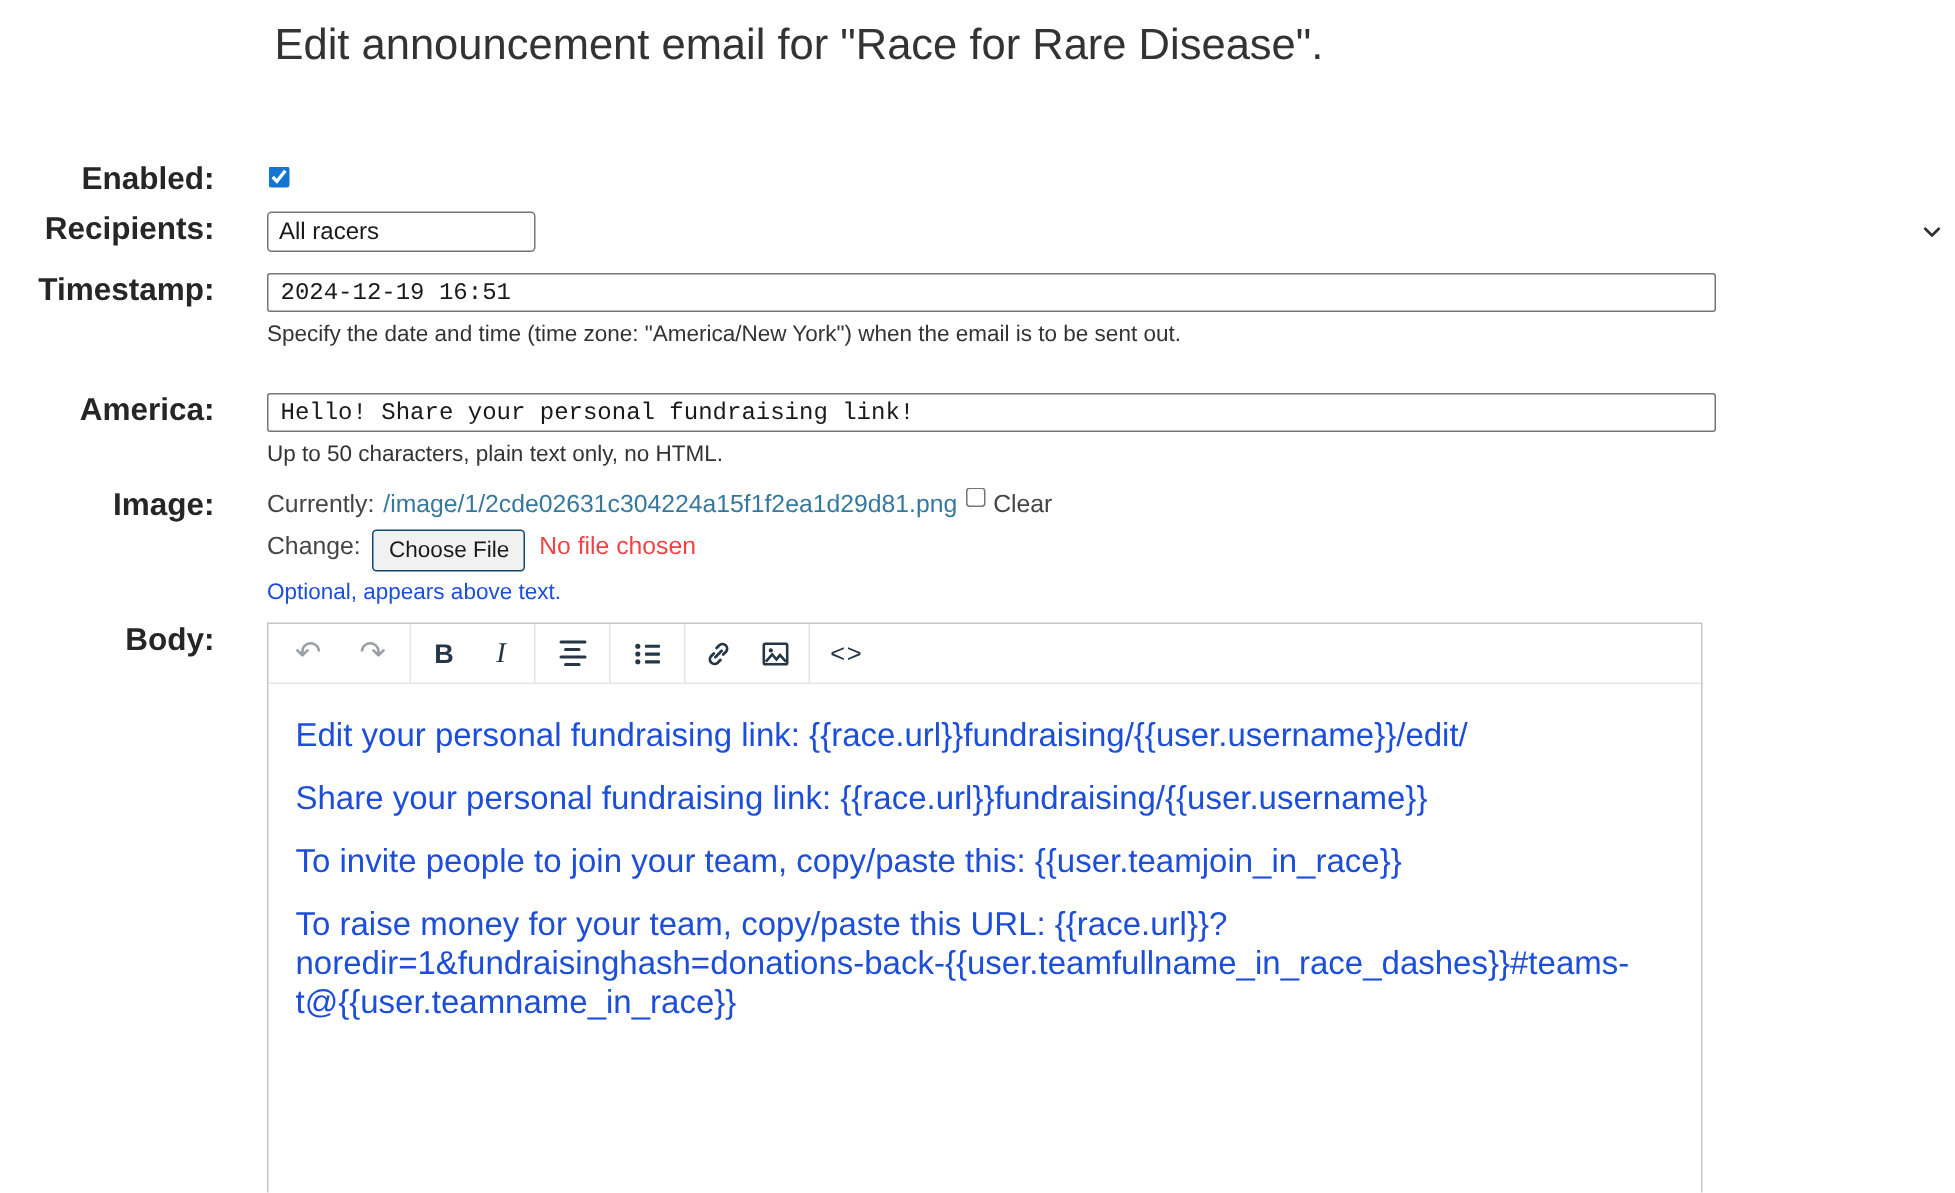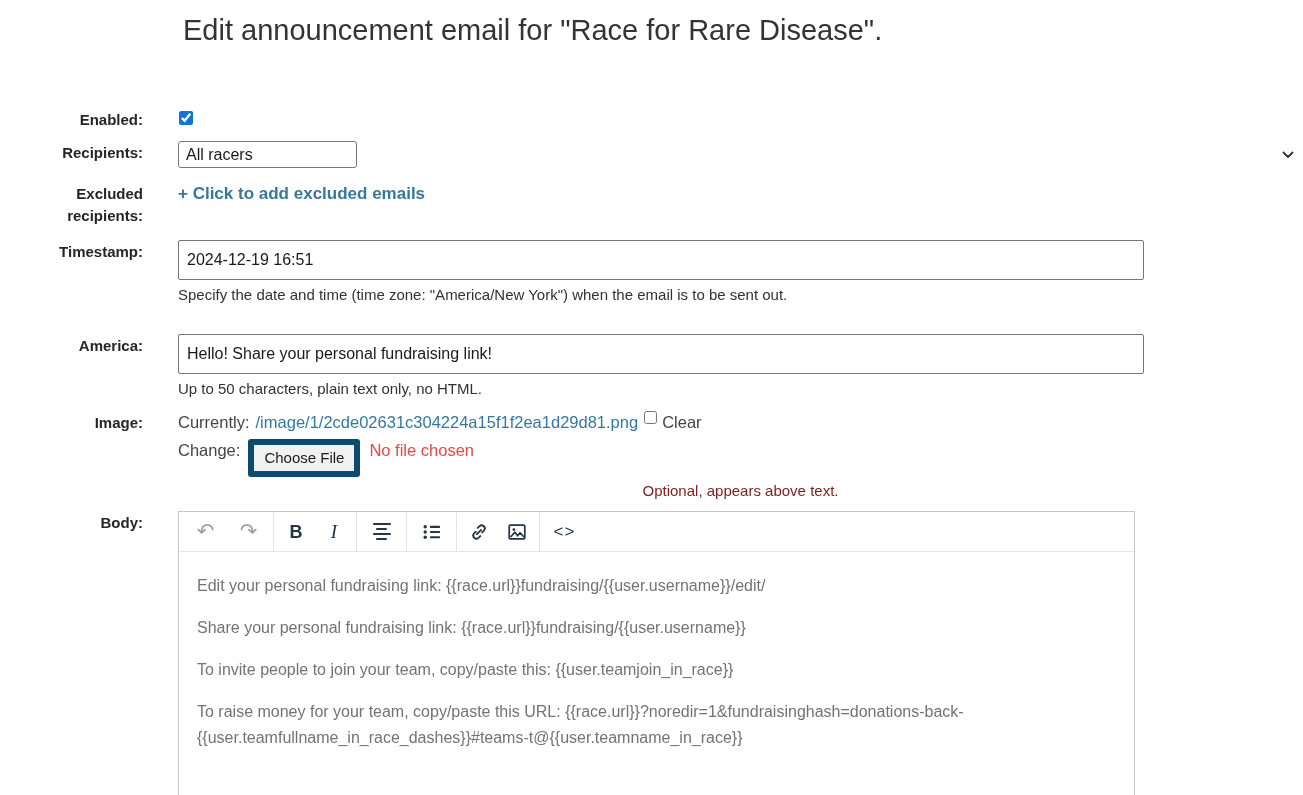--- a/index.html
+++ b/index.html
@@ -17,21 +17,21 @@
   .page{width:1303px;height:795px;overflow:hidden;}
   h1.page-title{
     margin:12px 0 0 183px;font-size:29px;font-weight:500;color:#333;line-height:36px;
   }
   form.ann-form{margin-top:60px;}
   .row{
     display:grid;grid-template-columns:143px auto;column-gap:35px;
     align-items:start;margin-bottom:12px;
   }
   .lbl{
-    text-align:right;font-weight:700;font-size:15px;color:#262626;line-height:22px;padding-top:1px;
+    text-align:right;font-weight:700;font-size:21px;color:#262626;line-height:22px;padding-top:1px;
   }
   
   .row-enabled{margin-bottom:10px;}
   .cb{width:14px;height:14px;margin:3px 0 0 1px;accent-color:var(--accent,#1474d4);cursor:pointer;}
   
   .row-recipients{margin-bottom:14px;}
   .sel-wrap{position:relative;display:inline-block;}
   select.recipients{
     -webkit-appearance:none;appearance:none;
     width:179px;height:27px;border:1px solid #767676;border-radius:3px;
@@ -40,59 +40,59 @@
   }
   .sel-chevron{position:absolute;right:9px;top:10px;pointer-events:none;line-height:0;}
   
   .row-excluded{margin-bottom:13px;}
   a.add-link{
     display:inline-block;color:var(--link,#35789e);font-weight:700;font-size:17px;
     text-decoration:none;line-height:22px;padding-top:1px;cursor:pointer;
   }
   
   input.text{
-    width:966px;height:40px;border:1px solid #767676;border-radius:2px;
-    font-size:16px;font-family:Liberation Sans, sans-serif;color:#1a1a1a;padding:2px 8px;background:#fff;
+    width:966px;height:26px;border:1px solid #767676;border-radius:2px;
+    font-size:16px;font-family:Liberation Mono, monospace;color:#1a1a1a;padding:2px 8px;background:#fff;
   }
   .help{font-size:15px;color:#333;margin-top:6px;line-height:18px;}
   .row-timestamp{margin-bottom:30px;}
   .row-subject{margin-bottom:13px;}
   
   .row-image{font-size:16.5px;color:#454545;}
   .img-line{display:flex;align-items:flex-start;line-height:22px;}
   .img-line + .img-line{margin-top:6px;}
   a.file-link{color:var(--link,#35789e);text-decoration:none;margin-left:6px;cursor:pointer;}
   .clear-cb{width:13px;height:13px;margin:0 5px 0 6px;accent-color:var(--accent,#1474d4);cursor:pointer;}
   .choose-file{
     display:inline-block;margin-left:8px;padding:2px 10px;font-size:15px;color:#1a1a1a;
-    background:#f1f1f1;border:6px solid #0c4a6e;border-radius:3px;cursor:pointer;font-family:inherit;
+    background:#f1f1f1;border:1px solid #0c4a6e;border-radius:3px;cursor:pointer;font-family:inherit;
   }
   .no-file{margin-left:9px;color:#ef4444;}
-  .img-help{font-size:15px;color:#7f1d1d;margin-top:5px;text-align:center;}
+  .img-help{font-size:15px;color:#1d4ed8;margin-top:5px;}
   
   .editor{width:957px;height:420px;border:1px solid #c6c6c6;background:#fff;}
   .toolbar{
     display:flex;align-items:center;height:40px;border-bottom:1px solid #e6e6e6;padding-left:5px;
   }
   .tbtn{
     width:38px;height:34px;display:flex;align-items:center;justify-content:center;
     background:transparent;border:none;cursor:pointer;padding:0;
   }
   .tbtn.wide{width:43px;}
   .t-sep{width:1px;align-self:stretch;background:#e3e3e3;margin:0 3px;}
   .glyph-undo{font-family:"DejaVu Sans",sans-serif;font-size:21px;color:var(--icon_gray,#9aa0a6);line-height:1;}
   .glyph-b{font-size:18px;font-weight:700;color:var(--icon_dark,#253645);line-height:1;}
   .glyph-i{font-family:"Liberation Serif",serif;font-style:italic;font-size:19px;color:var(--icon_dark,#253645);line-height:1;}
   .glyph-code{font-size:17px;color:var(--icon_dark,#253645);line-height:1;letter-spacing:1px;}
   .align-icon{display:flex;flex-direction:column;align-items:center;gap:2.5px;}
   .align-icon i{display:block;height:2.4px;border-radius:1px;background:var(--icon_dark,#253645);}
   .align-icon .w{width:18px;}
   .align-icon .n{width:11px;}
   .content{
-    padding:21px 24px 0 18px;font-size:16px;line-height:26px;color:#737373;outline:none;
+    padding:21px 24px 0 18px;font-size:22px;line-height:26px;color:#1d4ed8;outline:none;
   }
   .content p{margin:0 0 16px 0;}
 </style>
 </head>
 <body>
 
 <main class="page">
   <h1 class="page-title">Edit announcement email for "Race for Rare Disease".</h1>
 
   <form class="ann-form">
@@ -111,26 +111,20 @@
           <option>All racers</option>
         </select>
         <span class="sel-chevron">
           <svg width="12" height="8" viewBox="0 0 12 8">
               <polyline points="1.5,1.5 6,6 10.5,1.5" fill="none" stroke="#333" stroke-width="1.8" stroke-linecap="round" stroke-linejoin="round"></polyline>
             </svg>
         </span>
       </div>
     </div>
 
-    <div class="row row-excluded">
-      <div class="lbl">Excluded recipients:</div>
-      <div>
-        <a class="add-link">+ Click to add excluded emails</a>
-      </div>
-    </div>
 
     <div class="row row-timestamp">
       <div class="lbl">Timestamp:</div>
       <div>
         <input type="text" class="text" value="2024-12-19 16:51" style="">
         <div class="help">Specify the date and time (time zone: "America/New York") when the email is to be sent out.</div>
       </div>
     </div>
 
     <div class="row row-subject">

